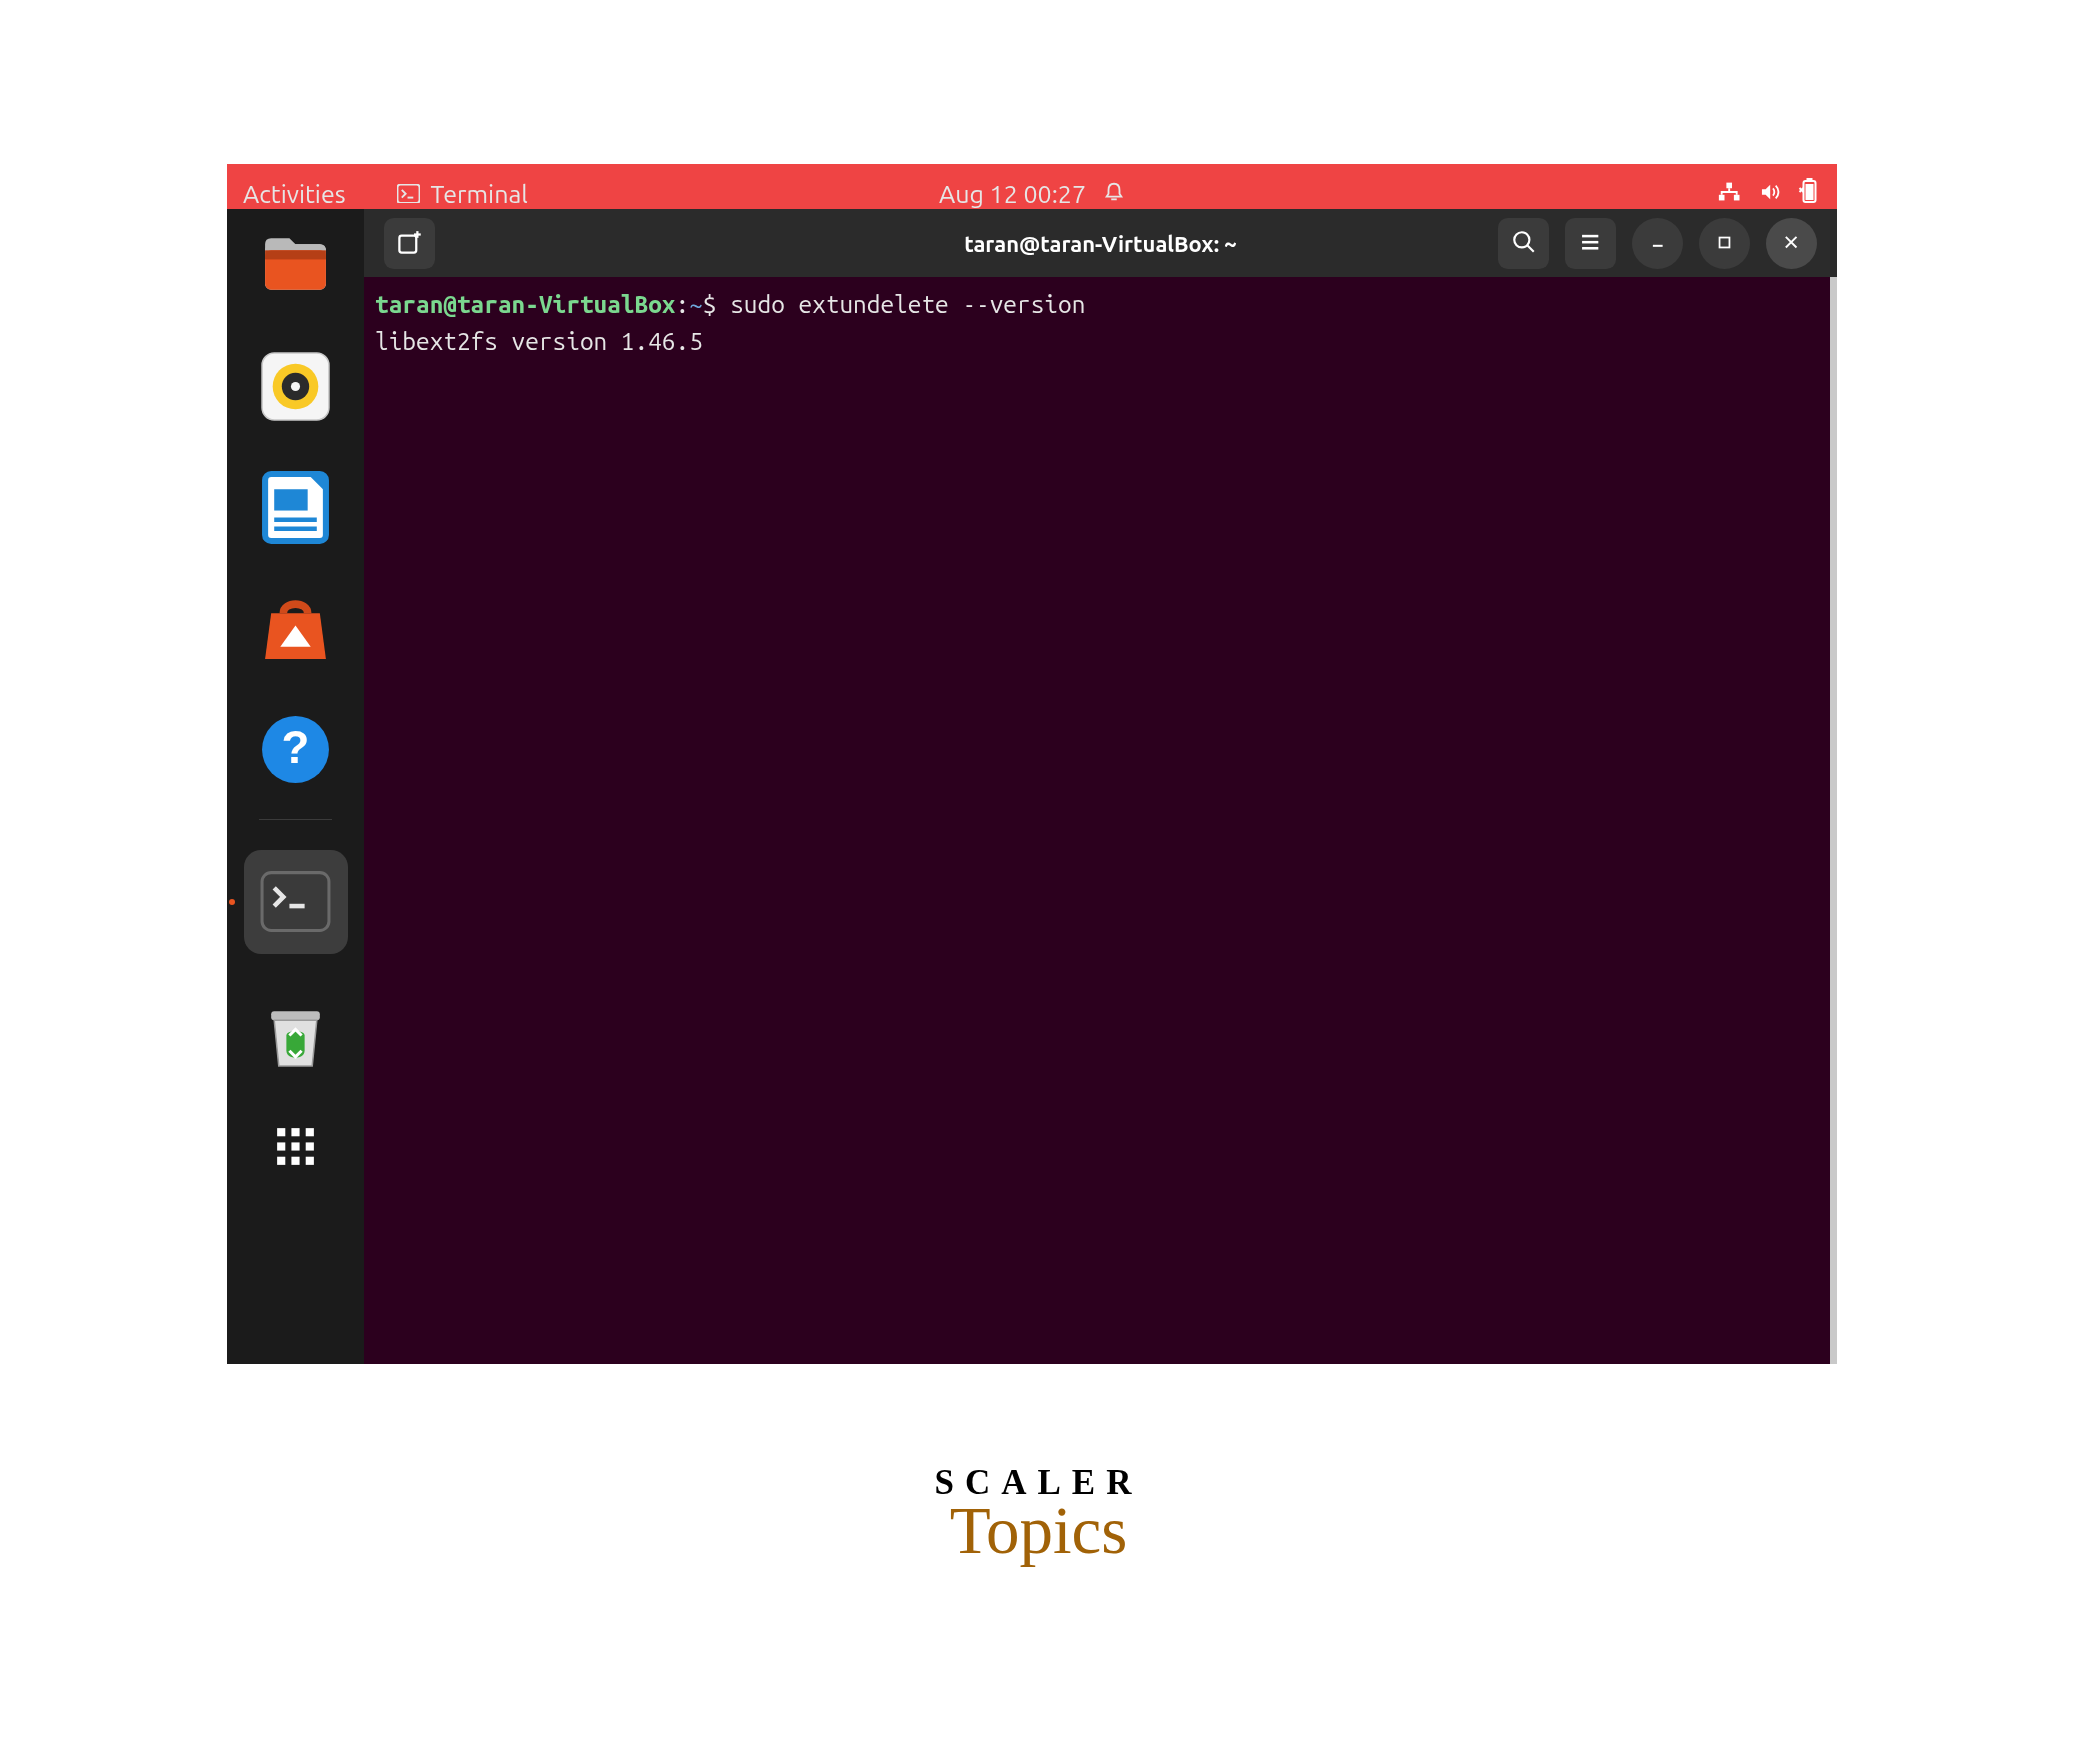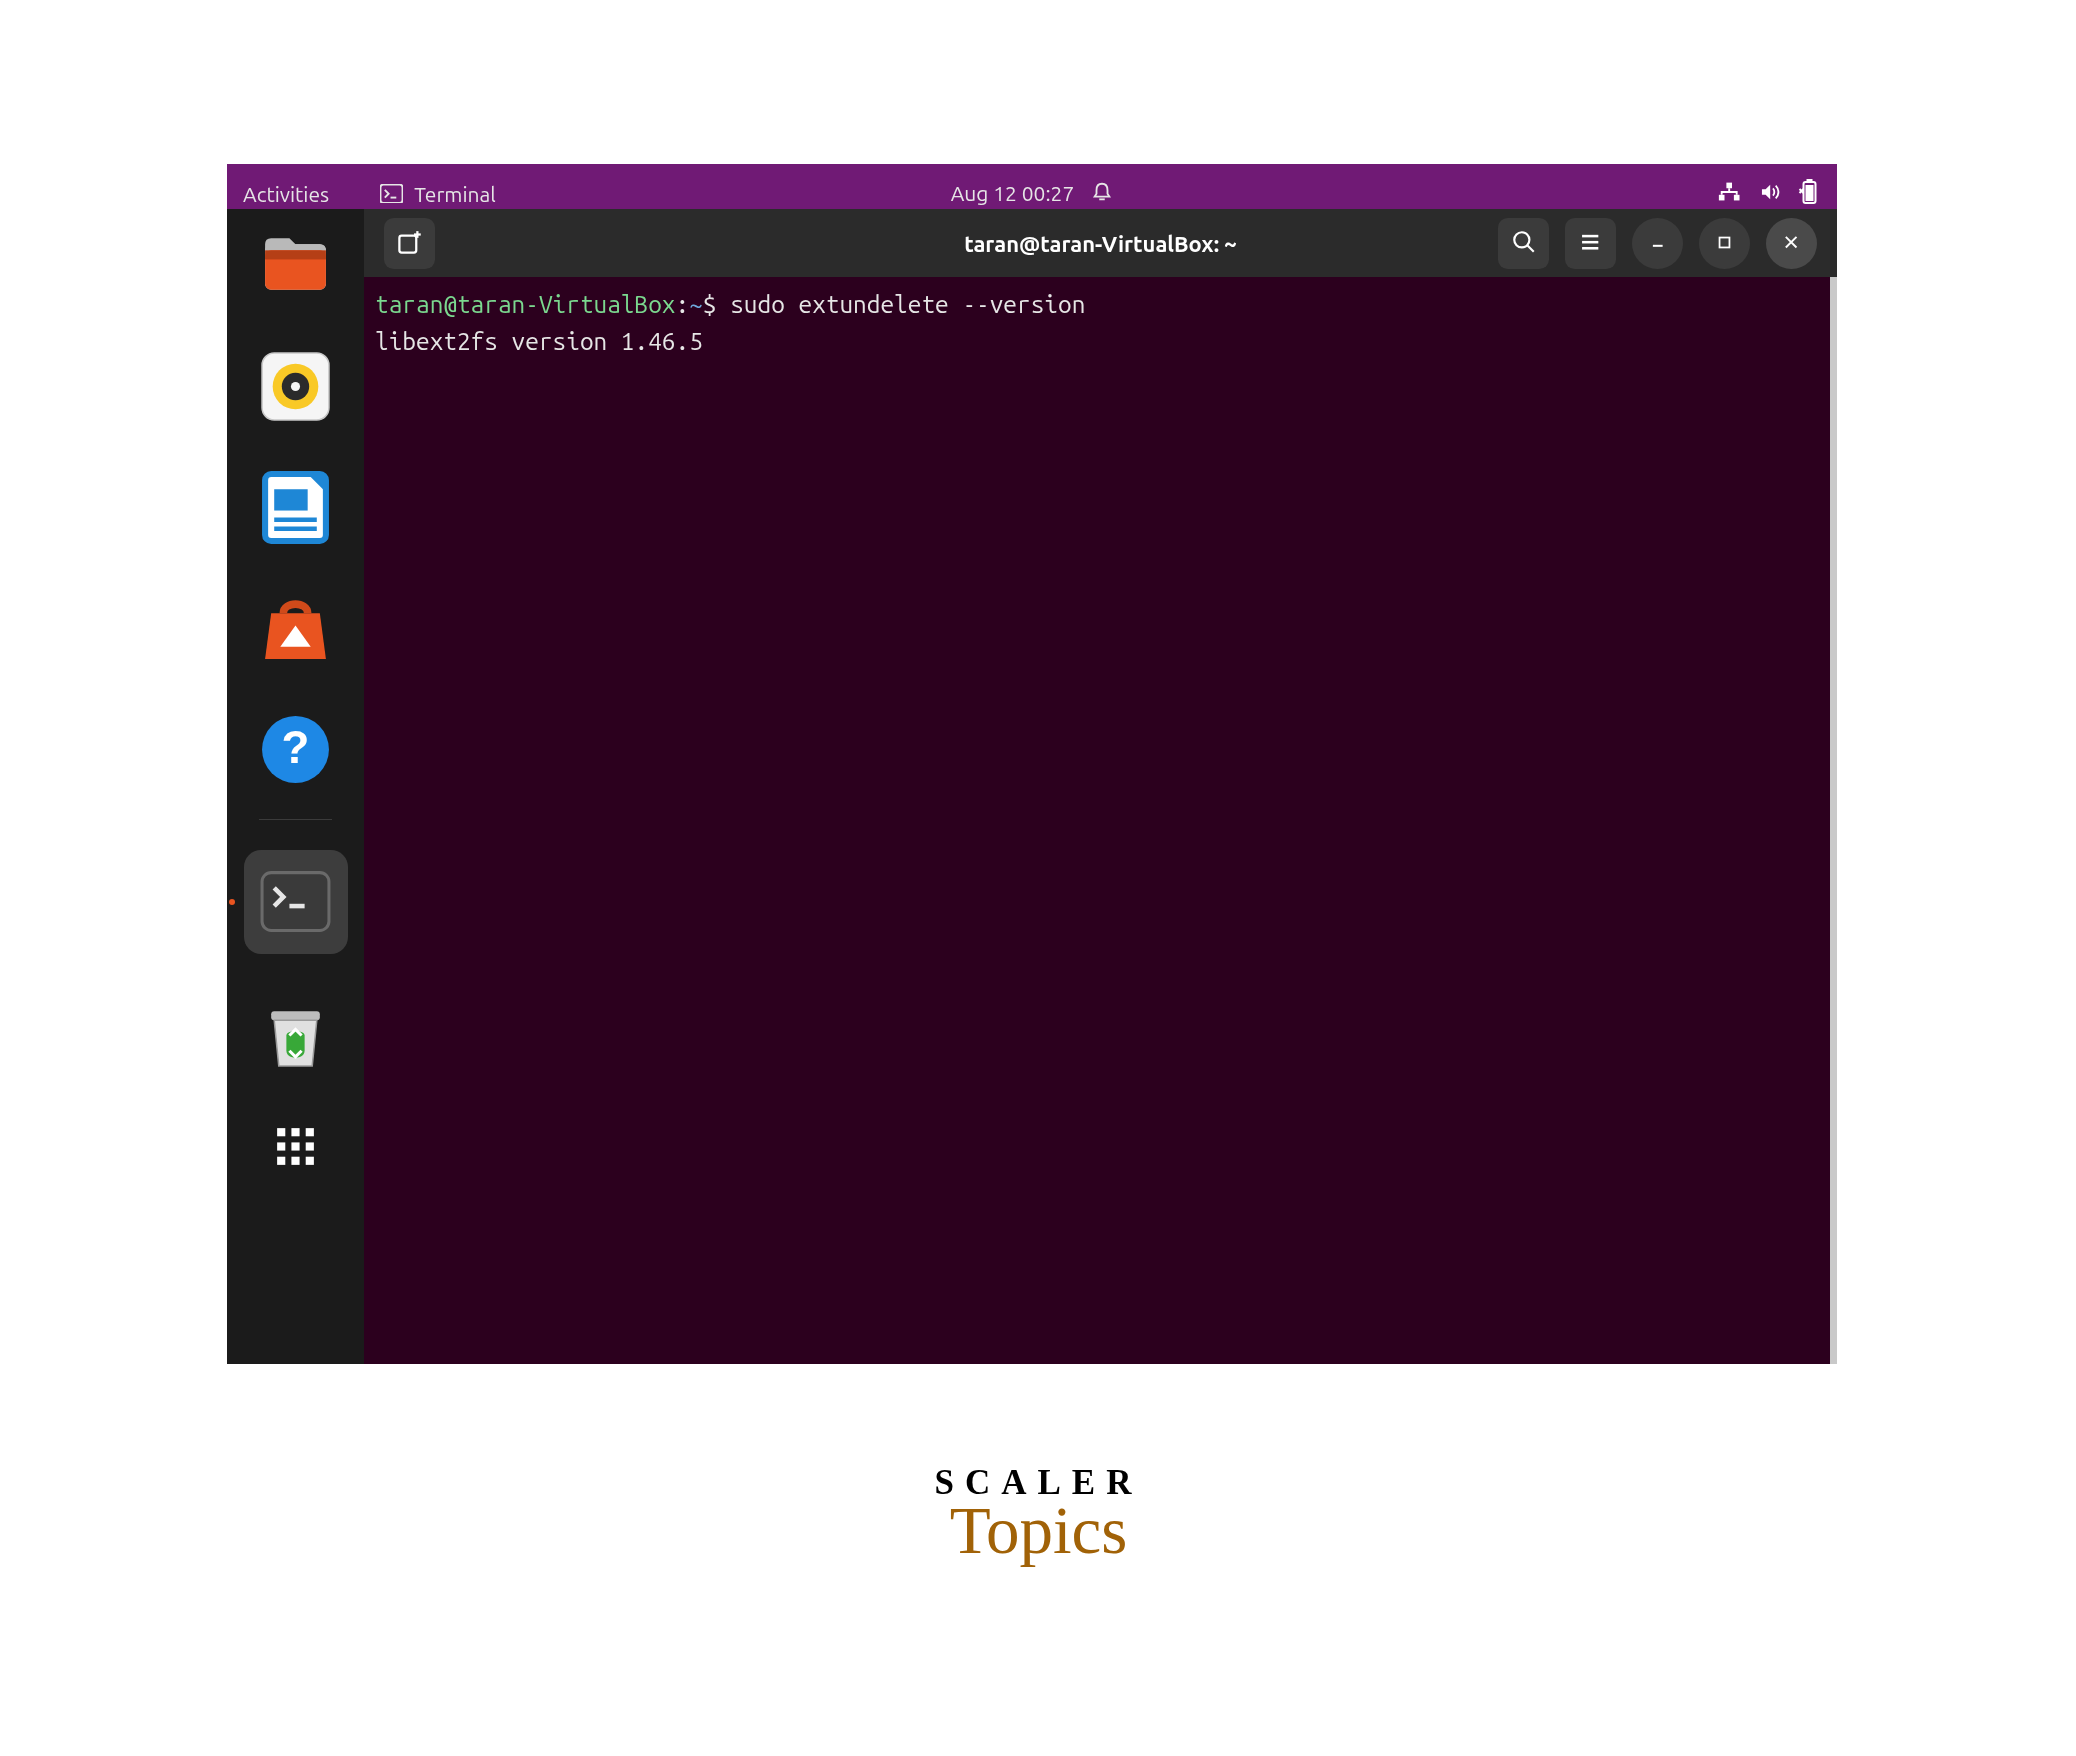--- a/index.html
+++ b/index.html
@@ -16,26 +16,26 @@
     left: 227px;
     top: 164px;
     width: 1610px;
     height: 1200px;
     background: #1b1b1b;
     overflow: hidden;
   }
   
   .topbar {
     height: 59px;
-    background: #701a75;
+    background: #ef4444;
     color: #e6e6e6;
     display: flex;
     align-items: center;
     padding: 0 16px 0 16px;
-    font-size: 21px;
+    font-size: 25px;
   }
   .topbar .activities { margin-right: 51px; cursor: pointer; }
   .topbar .app {
     display: flex; align-items: center; gap: 11px; cursor: pointer;
   }
   .topbar .app .app-icon {
     display: inline-flex; align-items: center; justify-content: center;
   }
   .topbar .center {
     position: absolute; left: 0; right: 0;
@@ -138,21 +138,21 @@
     flex: 1;
     background: #2c001e;
     padding: 8.6px 11px;
     font-family: "Ubuntu Mono", "DejaVu Sans Mono", Menlo, Consolas, monospace;
     font-size: 24.4px;
     line-height: 37px;
     color: #e6e6e6;
     overflow: auto;
     border-right: 7.3px solid #c9c9c9;
   }
-  .ps-user { color: #7bd88f; font-weight: 400; }
+  .ps-user { color: #7bd88f; font-weight: 700; }
   .ps-colon { color: #e6e6e6; }
   .ps-path { color: #6fa8dc; }
   .ps-dollar { color: #e6e6e6; }
   .cmd { color: #e6e6e6; }
   .cursor-block {
     display: inline-block;
     width: 13.4px; height: 27px;
     background: #e6e6e6;
     vertical-align: -3.7px;
     margin-left: 3.7px;

